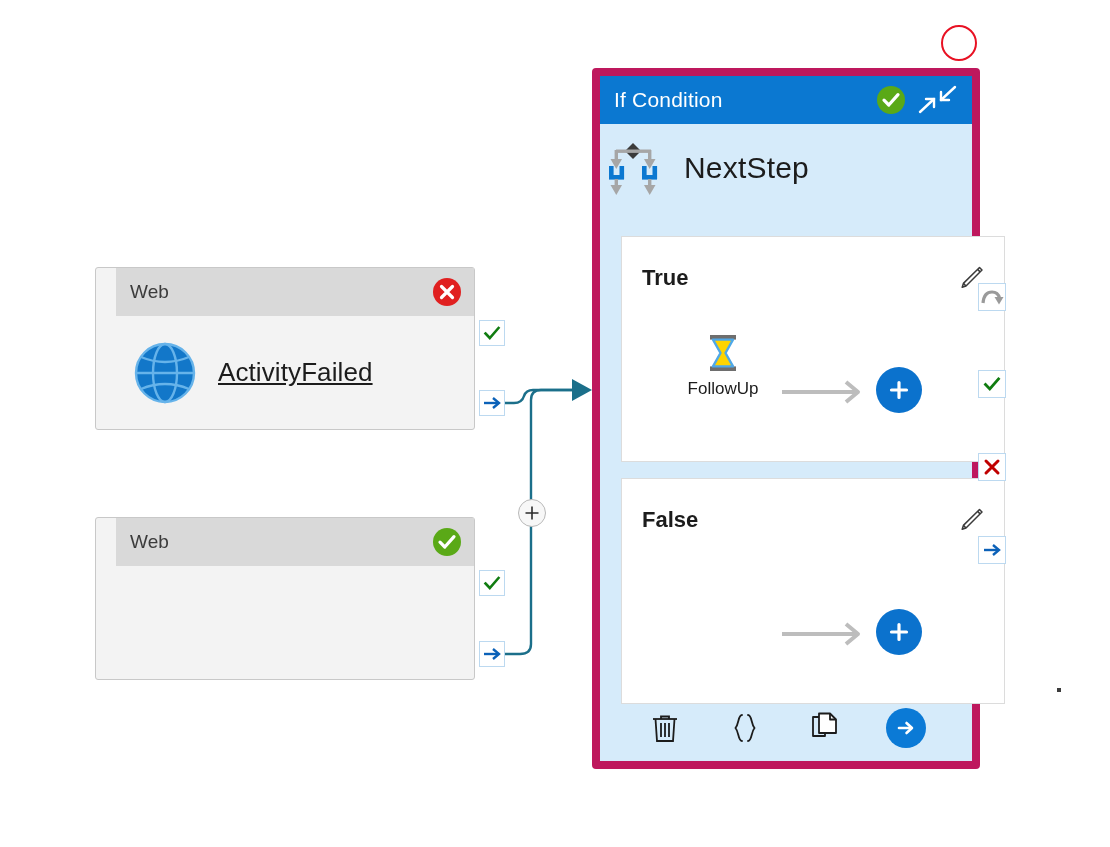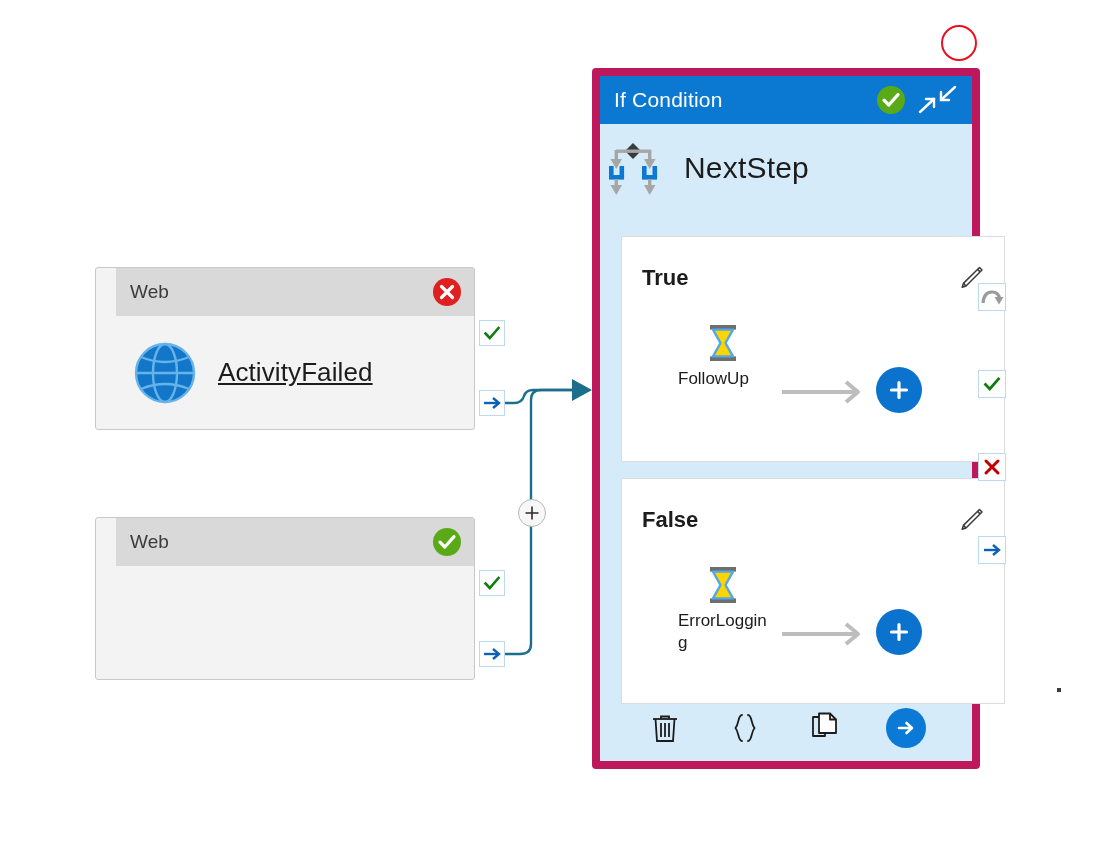--- a/index.html
+++ b/index.html
@@ -156,23 +156,23 @@
   .branch-edit {
     position: absolute;
     right: 18px;
     top: 26px;
     width: 30px;
     height: 30px;
   }
   .branch-step {
     position: absolute;
     left: 56px;
-    top: 85px;
+    top: 95px;
     width: 90px;
-    text-align: left;
+    text-align: center;
   }
   .branch-step-label {
     margin-top: 4px;
     font-size: 17px;
     color: #1c1c1c;
     line-height: 1.28;
     word-break: break-all;
   }
   .branch-arrow {
     position: absolute;
@@ -453,30 +453,20 @@
     <span class="branch-edit">
       <svg width="30" height="30" viewBox="0 0 30 30">
         <g stroke="#3b3b3b" stroke-width="1.5" fill="none" stroke-linejoin="round">
           <path d="M23.5 4.5 L26 7 L10 23 L6.2 24.2 L7.4 20.4 Z"></path>
           <path d="M21.6 6.4 L24.1 8.9"></path>
           <path d="M7.4 20.4 L10 23"></path>
         </g>
       </svg>
     </span>
 
-    <div class="branch-step">
-      <span>
-        <svg width="42" height="42" viewBox="0 0 42 42" style="margin:0 auto;">
-          <rect x="8" y="3" width="26" height="4.6" fill="#6e6e6e"></rect>
-          <rect x="8" y="34.4" width="26" height="4.6" fill="#6e6e6e"></rect>
-          <path d="M11 7.6 L31 7.6 L23.5 21 L31 34.4 L11 34.4 L18.5 21 Z" fill="#ffd400" stroke="#4fa8e8" stroke-width="2.4" stroke-linejoin="round"></path>
-        </svg>
-      </span>
-      <div class="branch-step-label noselect">ErrorLogging</div>
-    </div>
 
     <span class="branch-arrow">
       <svg width="90" height="24" viewBox="0 0 90 24">
         <path d="M2 12 H76" stroke="#bdbdbd" stroke-width="4"></path>
         <path d="M66 2 L78 12 L66 22" stroke="#bdbdbd" stroke-width="4" fill="none" stroke-linejoin="round"></path>
       </svg>
     </span>
 
     <div class="branch-add">
       <svg width="22" height="22" viewBox="0 0 22 22">

